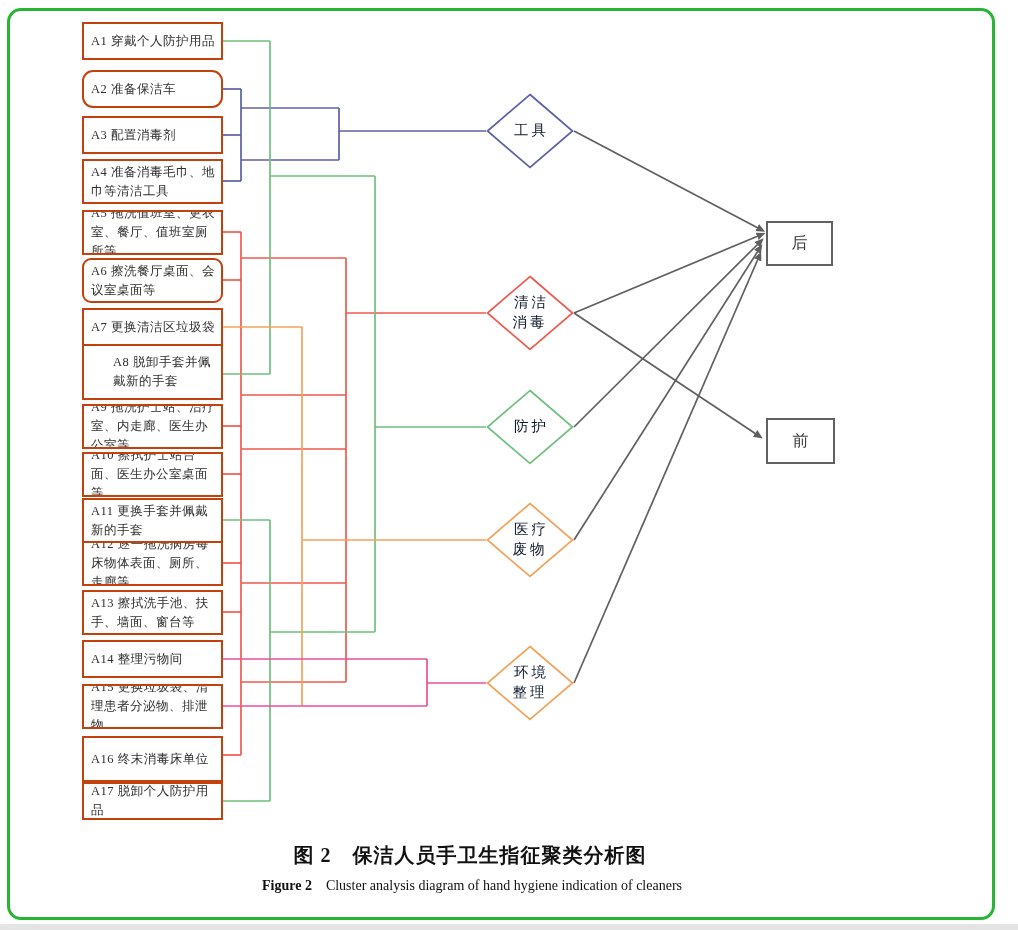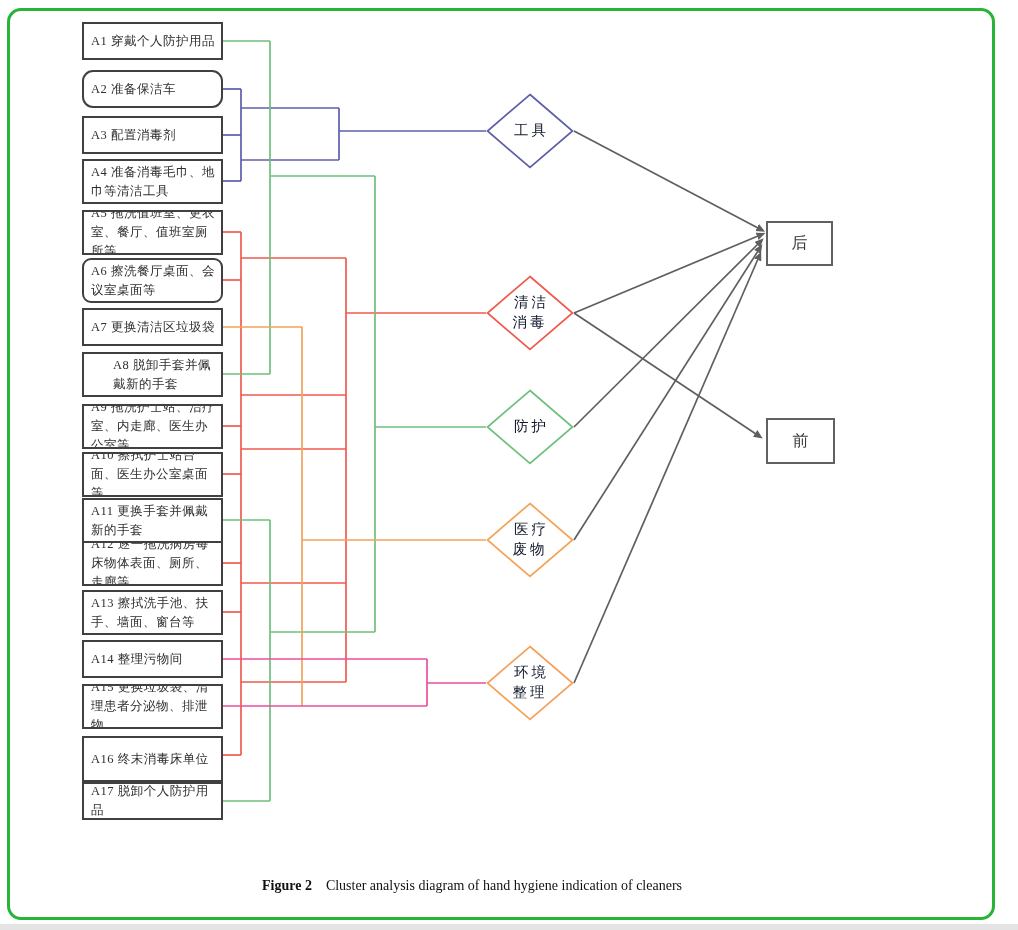--- a/index.html
+++ b/index.html
@@ -11,21 +11,21 @@
     position:absolute;left:7px;top:8px;width:988px;height:912px;
     border:3px solid #28b437;border-radius:14px;box-sizing:border-box;
     pointer-events:none;
   }
   #bottom-edge{
     position:absolute;left:0;top:924px;width:1018px;height:6px;background:#e4e4e4;
   }
   #wires{position:absolute;left:0;top:0;width:1018px;height:930px;}
   .abox{
     position:absolute;left:82px;width:141px;background:#fff;
-    border:2px solid #404040;box-sizing:border-box;
+    border:2px solid #c2410c;box-sizing:border-box;
     display:flex;align-items:center;overflow:hidden;
     padding:1px 3px 1px 7px;
     font-size:12.5px;line-height:1.5;color:#2e2e2e;letter-spacing:0.5px;
   }
   .diamond{position:absolute;width:88px;height:76px;}
   .diamond svg{position:absolute;left:0;top:0;}
   .diamond .dlabel{
     position:absolute;left:0;top:0;width:88px;height:76px;
     display:flex;align-items:center;justify-content:center;text-align:center;
     font-size:14.5px;line-height:1.35;color:#0f172a;letter-spacing:3px;
@@ -105,21 +105,21 @@
     </svg>
 
   <div id="nodes">
       <div class="abox" style="top: 22px; height: 38px;">A1 穿戴个人防护用品</div>
       <div class="abox" style="top: 70px; height: 38px; border-radius: 11px;">A2 准备保洁车</div>
       <div class="abox" style="top: 116px; height: 38px;">A3 配置消毒剂</div>
       <div class="abox" style="top: 159px; height: 45px;">A4 准备消毒毛巾、地巾等清洁工具</div>
       <div class="abox" style="top: 210px; height: 45px;">A5 拖洗值班室、更衣室、餐厅、值班室厕所等</div>
       <div class="abox" style="top: 258px; height: 45px; border-radius: 9px;">A6 擦洗餐厅桌面、会议室桌面等</div>
       <div class="abox" style="top: 308px; height: 38px;">A7 更换清洁区垃圾袋</div>
-      <div class="abox" style="top: 352px; height: 45px; padding-left: 29px;">A8 脱卸手套并佩戴新的手套</div>
+      <div class="abox" style="top: 344px; height: 56px; padding-left: 29px;">A8 脱卸手套并佩戴新的手套</div>
       <div class="abox" style="top: 404px; height: 45px;">A9 拖洗护士站、治疗室、内走廊、医生办公室等</div>
       <div class="abox" style="top: 452px; height: 45px;">A10 擦拭护士站台面、医生办公室桌面等</div>
       <div class="abox" style="top: 498px; height: 45px;">A11 更换手套并佩戴新的手套</div>
       <div class="abox" style="top: 541px; height: 45px;">A12 逐一拖洗病房每床物体表面、厕所、走廊等</div>
       <div class="abox" style="top: 590px; height: 45px;">A13 擦拭洗手池、扶手、墙面、窗台等</div>
       <div class="abox" style="top: 640px; height: 38px;">A14 整理污物间</div>
       <div class="abox" style="top: 684px; height: 45px;">A15 更换垃圾袋、清理患者分泌物、排泄物</div>
       <div class="abox" style="top: 736px; height: 46px;">A16 终末消毒床单位</div>
       <div class="abox" style="top: 782px; height: 38px;">A17 脱卸个人防护用品</div>
       <div class="diamond" style="left: 486px; top: 93px;">
@@ -155,16 +155,17 @@
         <span class="dlabel">环境
 整理</span>
       </div>
       <div class="tbox" style="left: 766px; top: 221px; width: 67px; height: 45px;">后</div>
       <div class="tbox" style="left: 766px; top: 418px; width: 69px; height: 46px;">前</div>
     </div>
 
   <div id="frame"></div>
   <div id="bottom-edge"></div>
 
+  <div id="caption-cn">图 2　保洁人员手卫生指征聚类分析图</div>
   <div id="caption-en">
     <span class="fig-label">Figure 2</span><span>Cluster analysis diagram of hand hygiene indication of cleaners</span>
   </div>
 </div>
 
 </body></html>

